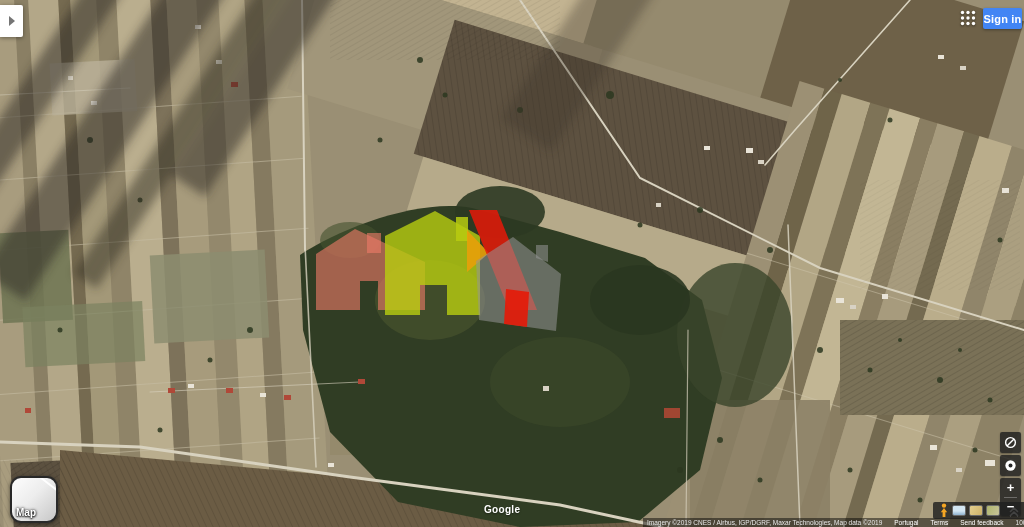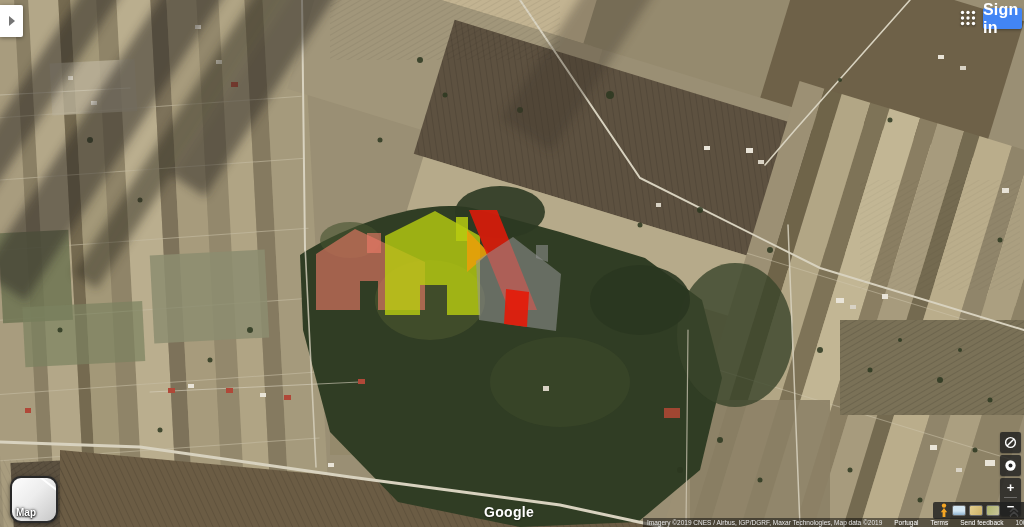--- a/index.html
+++ b/index.html
@@ -6,31 +6,31 @@
   #screen{position:relative;width:1024px;height:527px;overflow:hidden;
           font-family:"Liberation Sans",sans-serif;-webkit-font-smoothing:antialiased;}
   #map-svg{position:absolute;left:0;top:0;}
   
   #panel-expand{position:absolute;left:0;top:5px;width:23px;height:32px;background:#fff;
     border-radius:0 2px 2px 0;box-shadow:0 1px 4px rgba(0,0,0,.4);display:flex;align-items:center;justify-content:center;cursor:pointer;}
   #panel-expand .tri{width:0;height:0;border-top:5px solid transparent;border-bottom:5px solid transparent;border-left:6px solid #757575;}
   
   #apps-btn{position:absolute;right:47px;top:9px;width:18px;height:18px;cursor:pointer;filter:drop-shadow(0 1px 1px rgba(0,0,0,.5));}
   #signin-btn{position:absolute;right:2px;top:8px;width:39px;height:21px;background:#4285f4;border-radius:2px;
-    color:#fff;font-size:16px;font-weight:bold;display:flex;align-items:center;justify-content:center;
+    color:#fff;font-size:11px;font-weight:bold;display:flex;align-items:center;justify-content:center;
     box-shadow:0 1px 3px rgba(0,0,0,.35);cursor:pointer;letter-spacing:.2px;}
   
   #maptype{position:absolute;left:10px;top:476px;width:44px;height:43px;border-radius:11px;
     border:2px solid rgba(20,20,20,.9);box-shadow:0 1px 4px rgba(0,0,0,.5);cursor:pointer;overflow:hidden;
     background:linear-gradient(135deg,#fdfdfd 0%,#ededed 45%,#c7c7c7 100%);}
   #maptype .thumb-road{position:absolute;right:-6px;top:2px;width:34px;height:2px;background:#fff;transform:rotate(38deg);opacity:.9;}
   #maptype .label{position:absolute;left:4px;bottom:3px;color:#fff;font-size:10px;font-weight:bold;
     text-shadow:0 0 3px #000,0 1px 2px #000;}
   
-  #gwatermark{position:absolute;left:484px;top:504px;color:#fff;font-size:14px;font-weight:bold;
+  #gwatermark{position:absolute;left:484px;top:504px;color:#fff;font-size:10px;font-weight:bold;
     letter-spacing:.3px;text-shadow:0 1px 2px rgba(0,0,0,.45);cursor:pointer;}
   
   #attrib{position:absolute;left:643px;right:0;bottom:0;height:9px;background:rgba(0,0,0,.48);
     display:flex;align-items:center;gap:12px;padding:0 4px;font-size:6.5px;color:#e6e6e6;white-space:nowrap;overflow:hidden;}
   #attrib a{color:#fff;text-decoration:none;cursor:pointer;}
   #scale{display:flex;align-items:center;gap:3px;}
   
   #br-bar{position:absolute;right:0;bottom:8px;width:91px;height:17px;background:rgba(30,30,30,.82);
     border-radius:2px 0 0 2px;display:flex;align-items:center;gap:3px;padding:0 4px 0 6px;box-sizing:border-box;}
   .thumb{width:14px;height:11px;border-radius:2px;border:1px solid #6a6a6a;box-sizing:border-box;cursor:pointer;}

